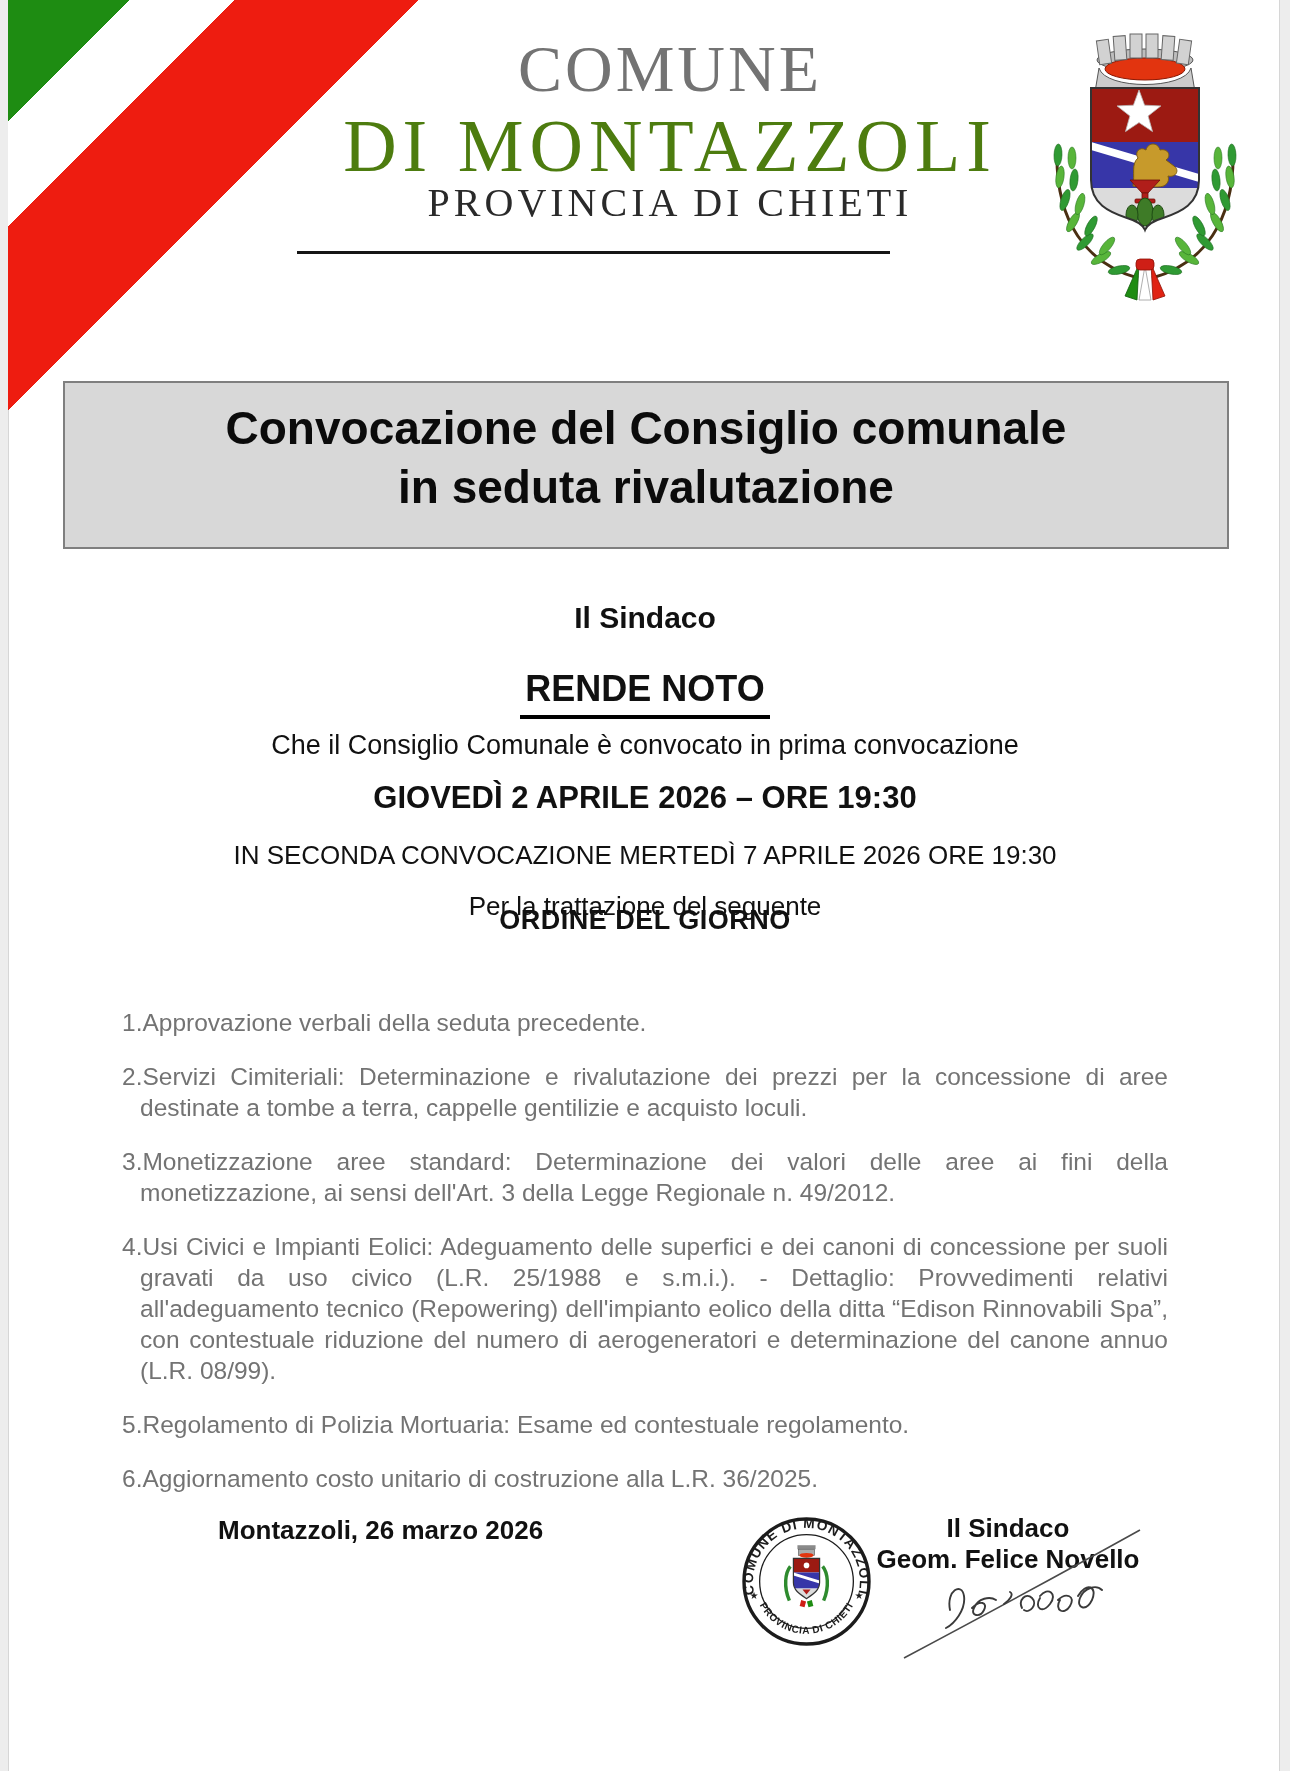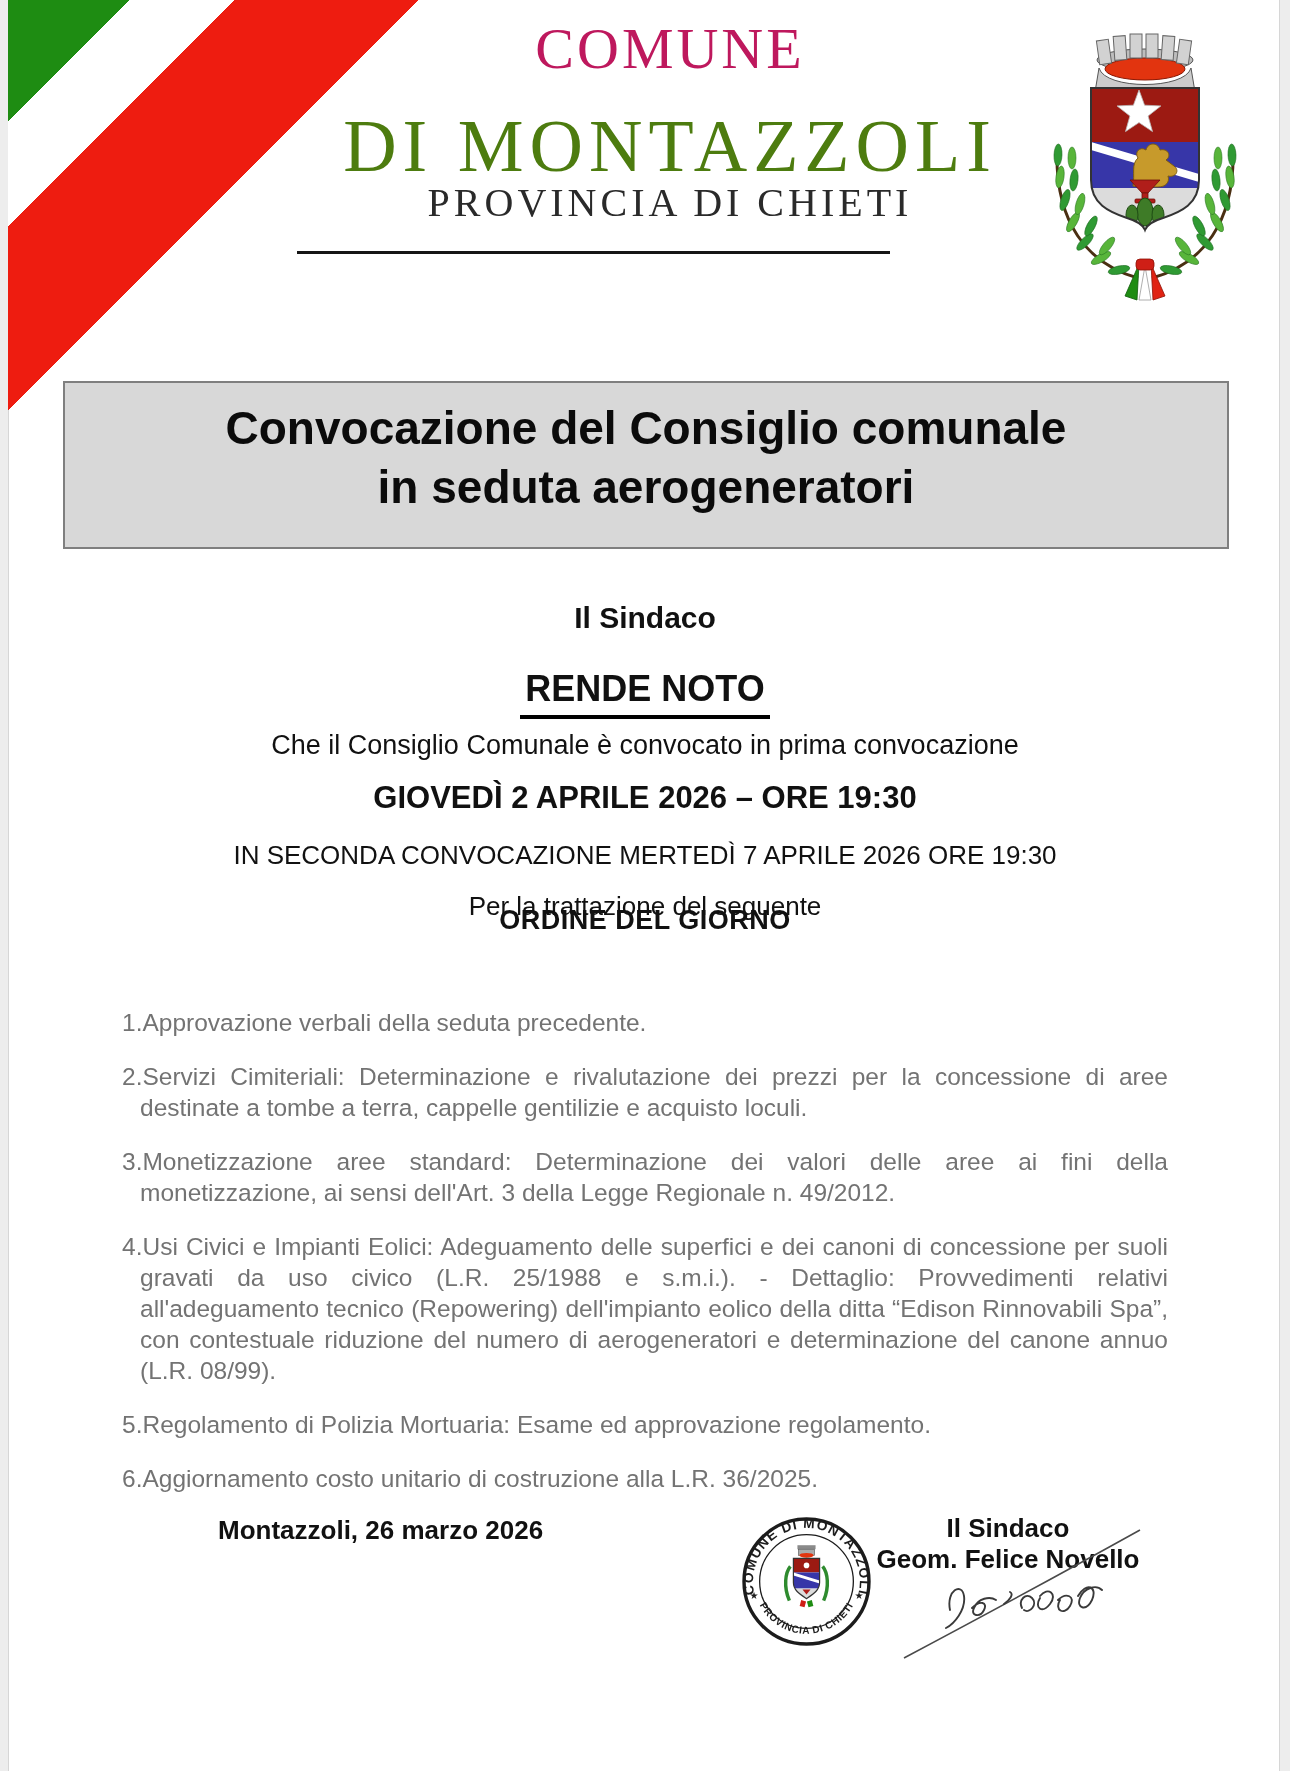--- a/index.html
+++ b/index.html
@@ -6,21 +6,21 @@
   .page{position:relative;width:1290px;height:1771px;background:#fff;overflow:hidden;
         font-family:"Liberation Sans","DejaVu Sans",sans-serif;color:#111;}
   .edge{position:absolute;top:0;height:1771px;background:var(--page_edge,#ededed);}
   .edge.left{left:0;width:8px;border-right:1px solid #d6d6d6;}
   .edge.right{right:0;width:10px;border-left:1px solid #d6d6d6;}
   .ribbon{position:absolute;left:8px;top:0;width:440px;height:440px;
       background:linear-gradient(135deg,var(--flag_green,#1e8c12) 0 86px,#ffffff 86px 160px,
                  var(--flag_red,#ee1c10) 160px 290px,transparent 290px);}
   .cline{position:absolute;left:50px;width:1240px;text-align:center;white-space:nowrap;}
   .fullc{position:absolute;left:0;width:1290px;text-align:center;white-space:nowrap;}
-  .h1{top:12px;font-family:"Liberation Serif","DejaVu Serif",serif;font-size:58px;line-height:74px;letter-spacing:3px;color:#be185d;}
+  .h1{top:32px;font-family:"Liberation Serif","DejaVu Serif",serif;font-size:66px;line-height:74px;letter-spacing:3px;color:#737373;}
   .h2{top:109px;font-family:"Liberation Serif","DejaVu Serif",serif;font-size:74px;line-height:74px;letter-spacing:6px;color:#4d7c0f;}
   .h3{top:183px;font-family:"Liberation Serif","DejaVu Serif",serif;font-size:40px;line-height:40px;letter-spacing:4px;color:#2a2a2a;}
   .hrule{position:absolute;left:297px;top:251px;width:593px;height:3px;background:#151515;}
   .crest{position:absolute;left:1035px;top:12px;}
   .title-box{position:absolute;left:63px;top:381px;width:1162px;height:148px;
       background:var(--title_box_bg,#d8d8d8);border:2px solid var(--title_box_border,#7f7f7f);
       text-align:center;font-weight:bold;font-size:46px;line-height:59px;padding-top:16px;box-sizing:content-box;color:#0b0b0b;}
   .b-sindaco{top:601px;font-size:30px;font-weight:bold;}
   .b-rende{top:668px;font-size:36px;font-weight:bold;}
   .b-rende span{border-bottom:4px solid #000;padding:0 5px 6px 5px;}
@@ -143,39 +143,39 @@
           <ellipse cx="97" cy="203" rx="6" ry="10"></ellipse>
           <ellipse cx="123" cy="203" rx="6" ry="10"></ellipse>
         </g>
       </g>
       <path d="M56,76 H164 V168 C164,192 146,200 128,206 C118,209 112,213 110,218 C108,213 102,209 92,206 C74,200 56,192 56,168 Z" fill="none" stroke="#333" stroke-width="2"></path>
     </g>
   </svg>
 
   <div class="title-box">
     <div>Convocazione del Consiglio comunale</div>
-    <div>in seduta aerogeneratori</div>
+    <div>in seduta rivalutazione</div>
   </div>
 
   <div class="fullc b-sindaco">Il Sindaco</div>
   <div class="fullc b-rende">
     <span>RENDE NOTO</span>
   </div>
   <div class="fullc b-intro">Che il Consiglio Comunale è convocato in prima convocazione</div>
   <div class="fullc b-first">GIOVEDÌ 2 APRILE 2026 – ORE 19:30</div>
   <div class="fullc b-second">IN SECONDA CONVOCAZIONE MERTEDÌ 7 APRILE 2026 ORE 19:30</div>
   <div class="fullc b-tratt">Per la trattazione del seguente</div>
   <div class="fullc b-odg">ORDINE DEL GIORNO</div>
 
   <div class="agenda">
     <div class="agenda-item"><span>1.</span><span>Approvazione verbali della seduta precedente.</span></div>
     <div class="agenda-item"><span>2.</span><span>Servizi Cimiteriali: Determinazione e rivalutazione dei prezzi per la concessione di aree destinate a tombe a terra, cappelle gentilizie e acquisto loculi.</span></div>
     <div class="agenda-item"><span>3.</span><span>Monetizzazione aree standard: Determinazione dei valori delle aree ai fini della monetizzazione, ai sensi dell'Art. 3 della Legge Regionale n. 49/2012.</span></div>
     <div class="agenda-item"><span>4.</span><span>Usi Civici e Impianti Eolici: Adeguamento delle superfici e dei canoni di concessione per suoli gravati da uso civico (L.R. 25/1988 e s.m.i.). - Dettaglio: Provvedimenti relativi all'adeguamento tecnico (Repowering) dell'impianto eolico della ditta “Edison Rinnovabili Spa”, con contestuale riduzione del numero di aerogeneratori e determinazione del canone annuo (L.R. 08/99).</span></div>
-    <div class="agenda-item"><span>5.</span><span>Regolamento di Polizia Mortuaria: Esame ed approvazione regolamento.</span></div>
+    <div class="agenda-item"><span>5.</span><span>Regolamento di Polizia Mortuaria: Esame ed contestuale regolamento.</span></div>
     <div class="agenda-item"><span>6.</span><span>Aggiornamento costo unitario di costruzione alla L.R. 36/2025.</span></div>
   </div>
 
   <div class="place-date">Montazzoli, 26 marzo 2026</div>
 
   <svg class="stamp" width="131" height="131" viewBox="0 0 130 130" xmlns="http://www.w3.org/2000/svg">
     <defs>
       <path id="tp" d="M14.9,82.3 A53,53 0 1 1 115.1,82.3"></path>
       <path id="bp" d="M15.3,80.2 A52,52 0 0 0 114.7,80.2"></path>
       <clipPath id="miniShield">

